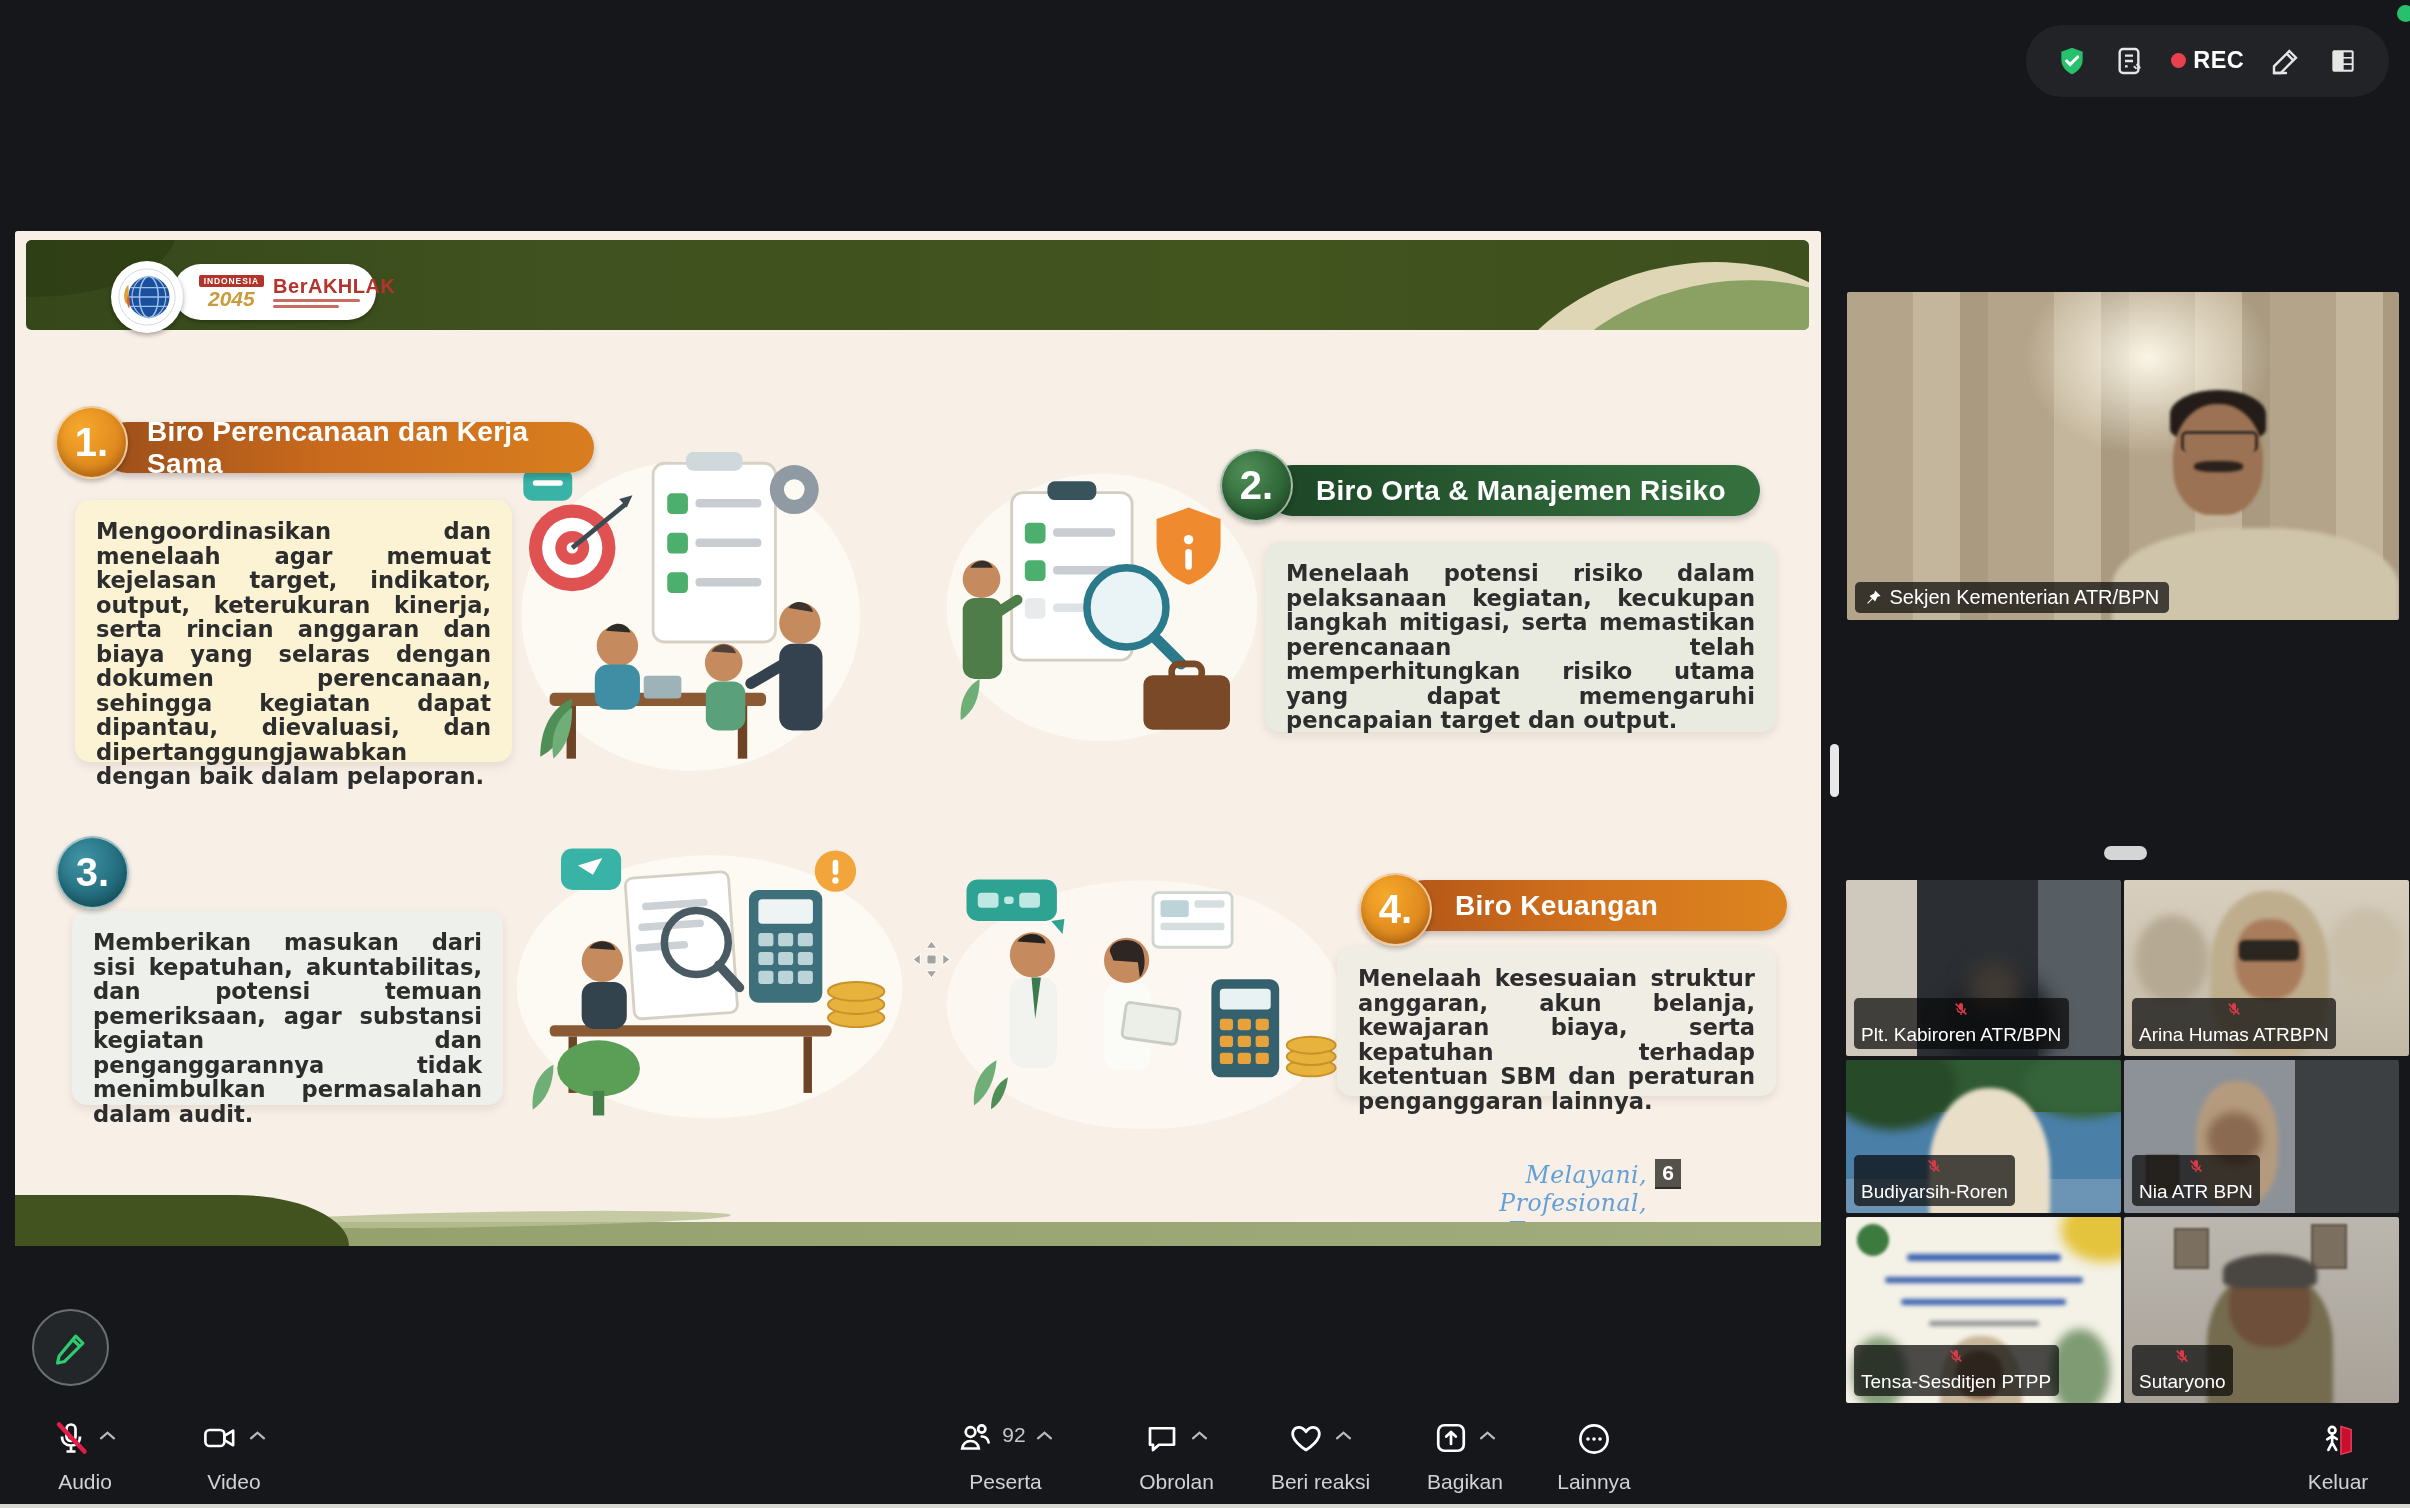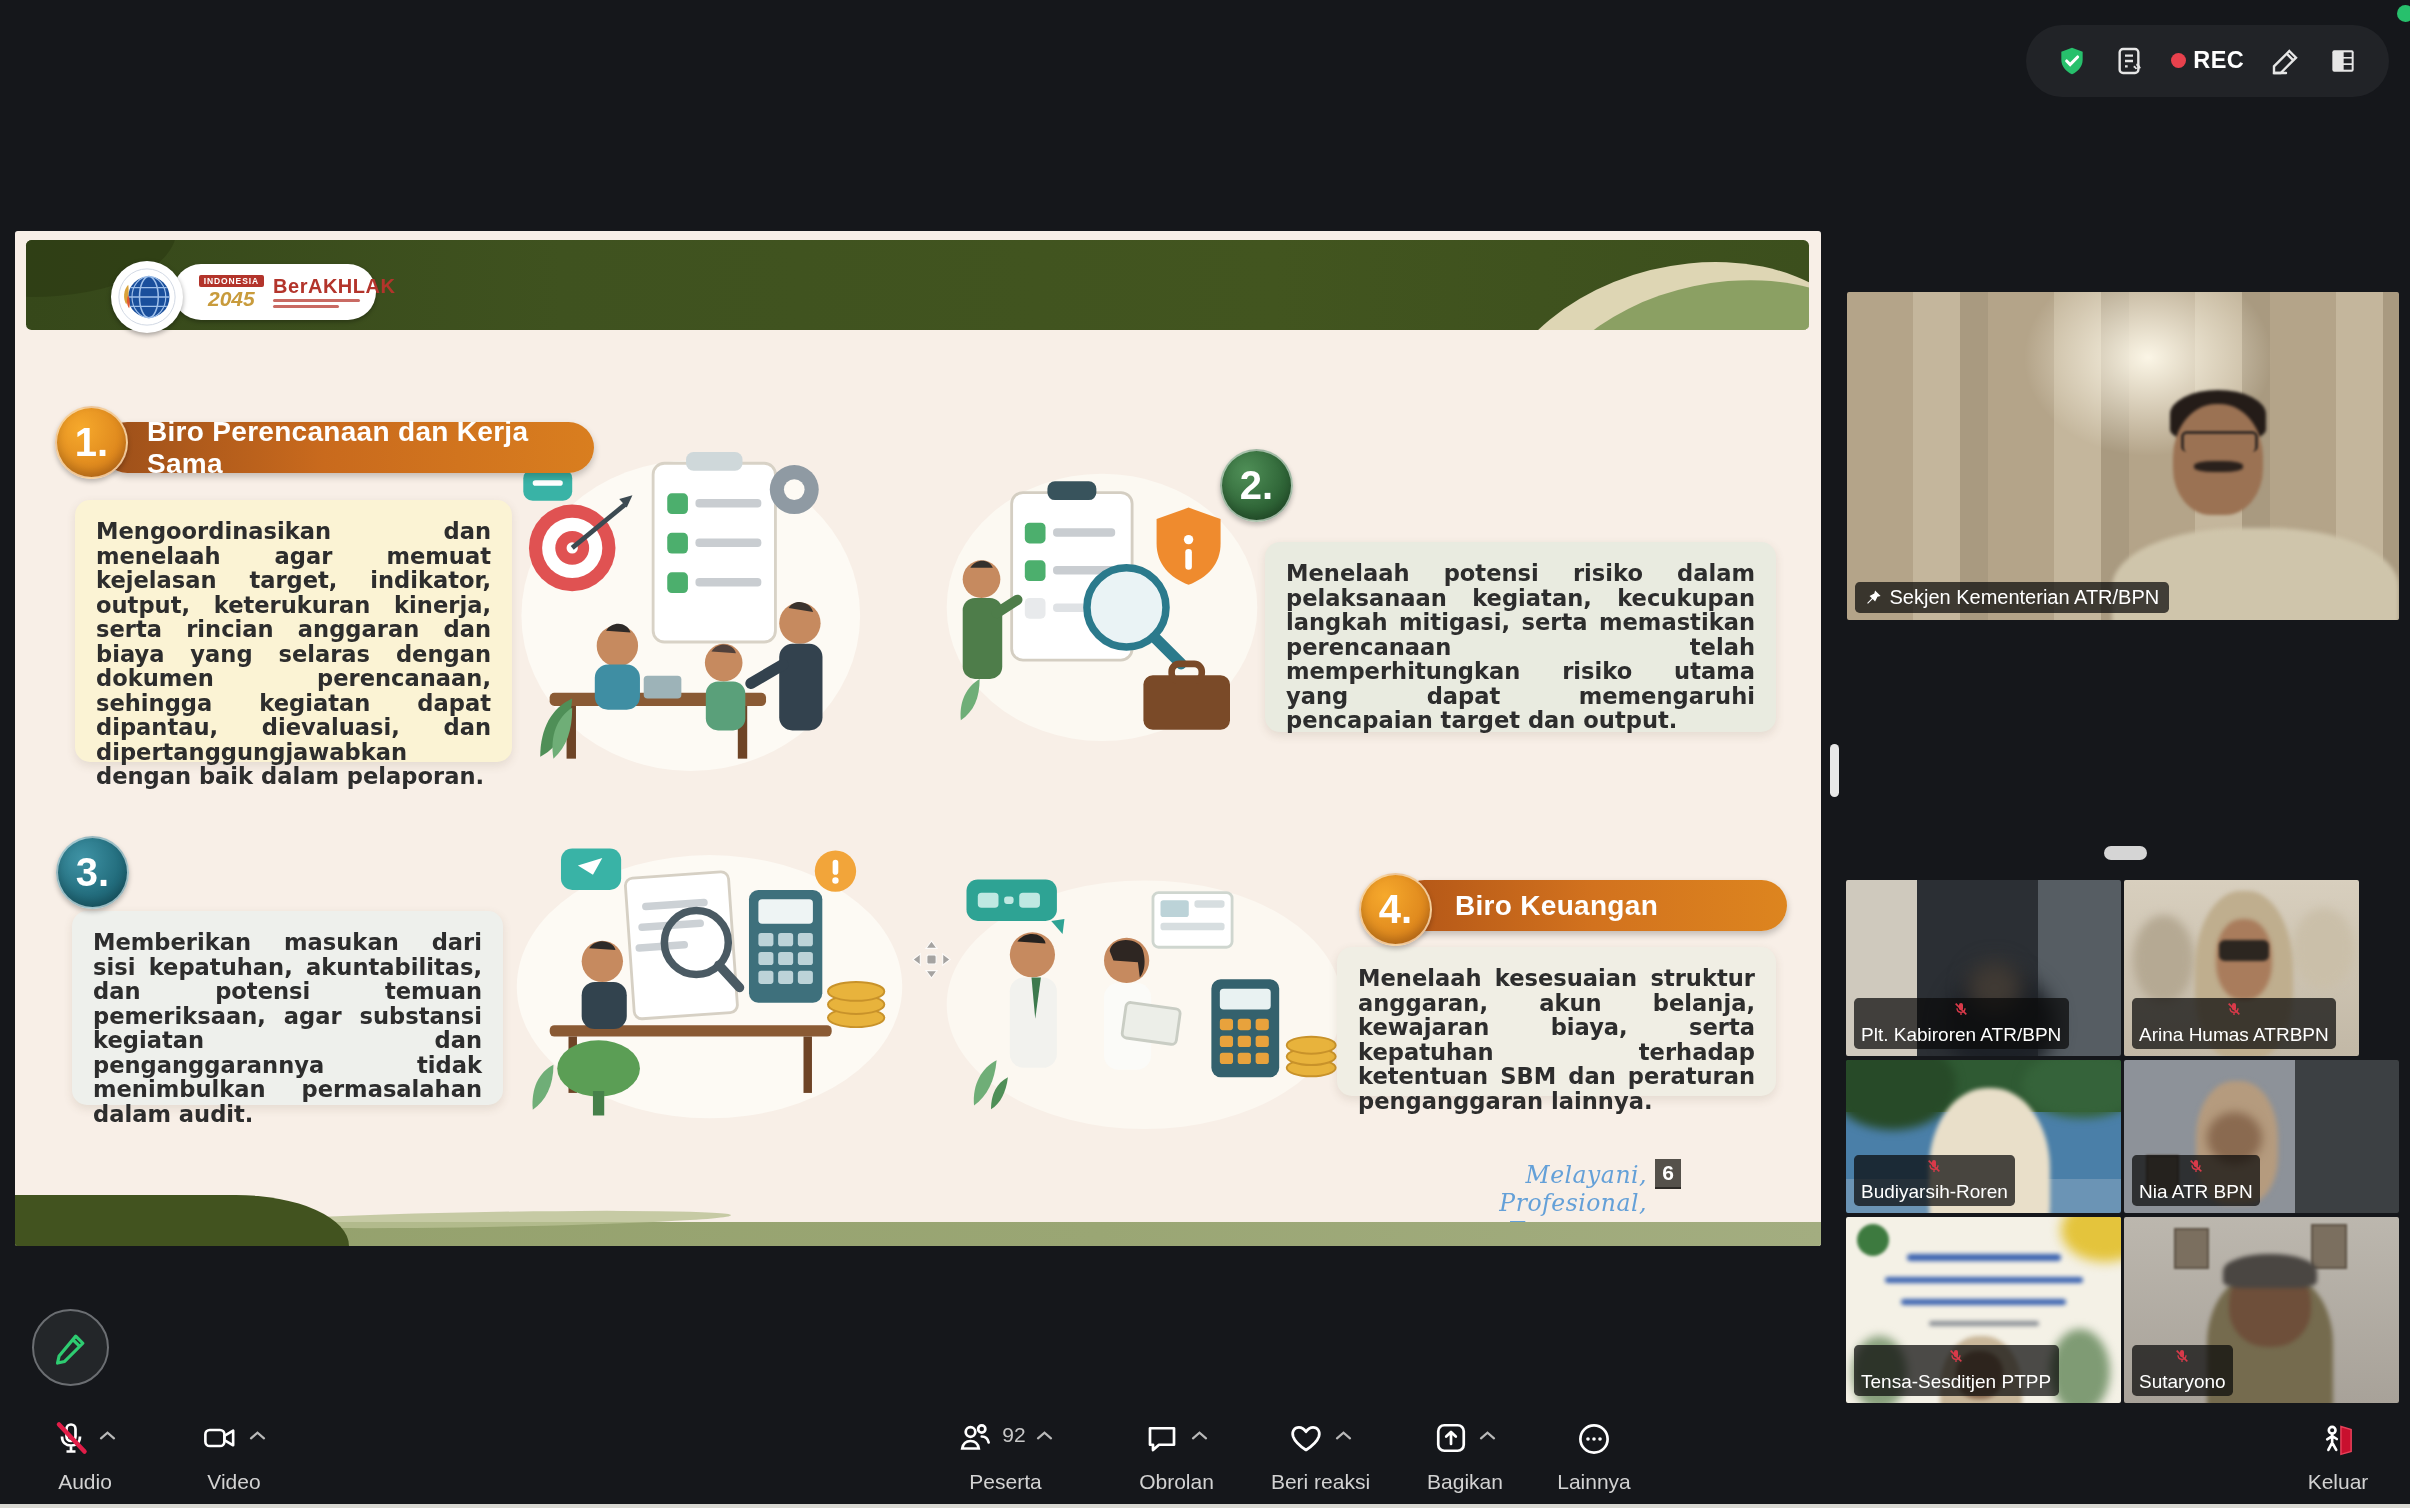--- a/index.html
+++ b/index.html
@@ -225,20 +225,21 @@
       <span class="tag1"></span>
       <span class="tag2"></span>
     </span>
   </div>
 
   <div class="num-circle orange-circ" style="left:40px; top:175px;">1.</div>
   <div class="sec-pill orange-grad" style="left:87px; top:191px; width:492px; padding-left:45px;">Biro Perencanaan dan Kerja Sama</div>
   <div class="sec-body body-yellow" style="left:60px; top:269px; width:437px; height:262px;">Mengoordinasikan dan menelaah agar memuat kejelasan target, indikator, output, keterukuran kinerja, serta rincian anggaran dan biaya yang selaras dengan dokumen perencanaan, sehingga kegiatan dapat dipantau, dievaluasi, dan dipertanggungjawabkan dengan baik dalam pelaporan.</div>
 
   <div class="num-circle green-circ" style="left:1205px; top:218px;">2.</div>
+  <div class="sec-pill green-grad" style="left:1252px; top:234px; width:493px; padding-left:49px;">Biro Orta &amp; Manajemen Risiko</div>
   <div class="sec-body body-sage" style="left:1250px; top:311px; width:511px; height:190px;">Menelaah potensi risiko dalam pelaksanaan kegiatan, kecukupan langkah mitigasi, serta memastikan perencanaan telah memperhitungkan risiko utama yang dapat memengaruhi pencapaian target dan output.</div>
 
   <div class="num-circle teal-circ" style="left:41px; top:605px;">3.</div>
   <div class="sec-body body-gray" style="left:57px; top:680px; width:431px; height:194px;">Memberikan masukan dari sisi kepatuhan, akuntabilitas, dan potensi temuan pemeriksaan, agar substansi kegiatan dan penganggarannya tidak menimbulkan permasalahan dalam audit.</div>
 
   <div class="num-circle orange-circ" style="left:1344px; top:642px;">4.</div>
   <div class="sec-pill orange2-grad" style="left:1384px; top:649px; width:388px; padding-left:56px;">Biro Keuangan</div>
   <div class="sec-body body-cream" style="left:1322px; top:716px; width:439px; height:149px;">Menelaah kesesuaian struktur anggaran, akun belanja, kewajaran biaya, serta kepatuhan terhadap ketentuan SBM dan peraturan penganggaran lainnya.</div>
 
   <svg class="illus" style="left:497px; top:215px;" width="350" height="328" viewBox="0 0 372 348">
@@ -436,21 +437,21 @@
   <div class="name-label small">
     <svg class="micred" width="16" height="16" viewBox="0 0 24 24">
         <rect x="9" y="3" width="6" height="11" rx="3" fill="#d93a4a"></rect>
         <path d="M6 11c0 4 2.7 6 6 6s6-2 6-6M12 17v4" stroke="#d93a4a" stroke-width="2" fill="none"></path>
         <path d="M4 4l16 16" stroke="#d93a4a" stroke-width="2.4"></path>
       </svg>
     <span>Plt. Kabiroren ATR/BPN</span>
   </div>
 </div>
 
-<div class="tile" style="left:2124px; top:880px; width:235px; height:176px;">
+<div class="tile" style="left:2124px; top:880px; width:285px; height:176px;">
   <div class="scene" style="background:linear-gradient(180deg,#d8cfbe,#c2b8a6);">
     <div class="blob soft" style="left:4%; top:20%; width:26%; height:50%; background:#b5a993;"></div>
     <div class="blob soft" style="left:72%; top:16%; width:26%; height:46%; background:#cabfa9;"></div>
     <div class="blob" style="left:30%; top:6%; width:42%; height:96%; background:#bfae8e; border-radius:46% 46% 40% 40%; filter:blur(1.9px);"></div>
     <div style="position:absolute; left:39%; top:22%; width:24%; height:46%; background:#a97c5c; border-radius:45%; filter:blur(1.9px);"></div>
     <div style="position:absolute; left:40.5%; top:34%; width:21%; height:12%; background:#2c2620; border-radius:5.6px; filter:blur(1.4px);"></div>
   </div>
   <div class="name-label small">
     <svg class="micred" width="16" height="16" viewBox="0 0 24 24">
         <rect x="9" y="3" width="6" height="11" rx="3" fill="#d93a4a"></rect>

